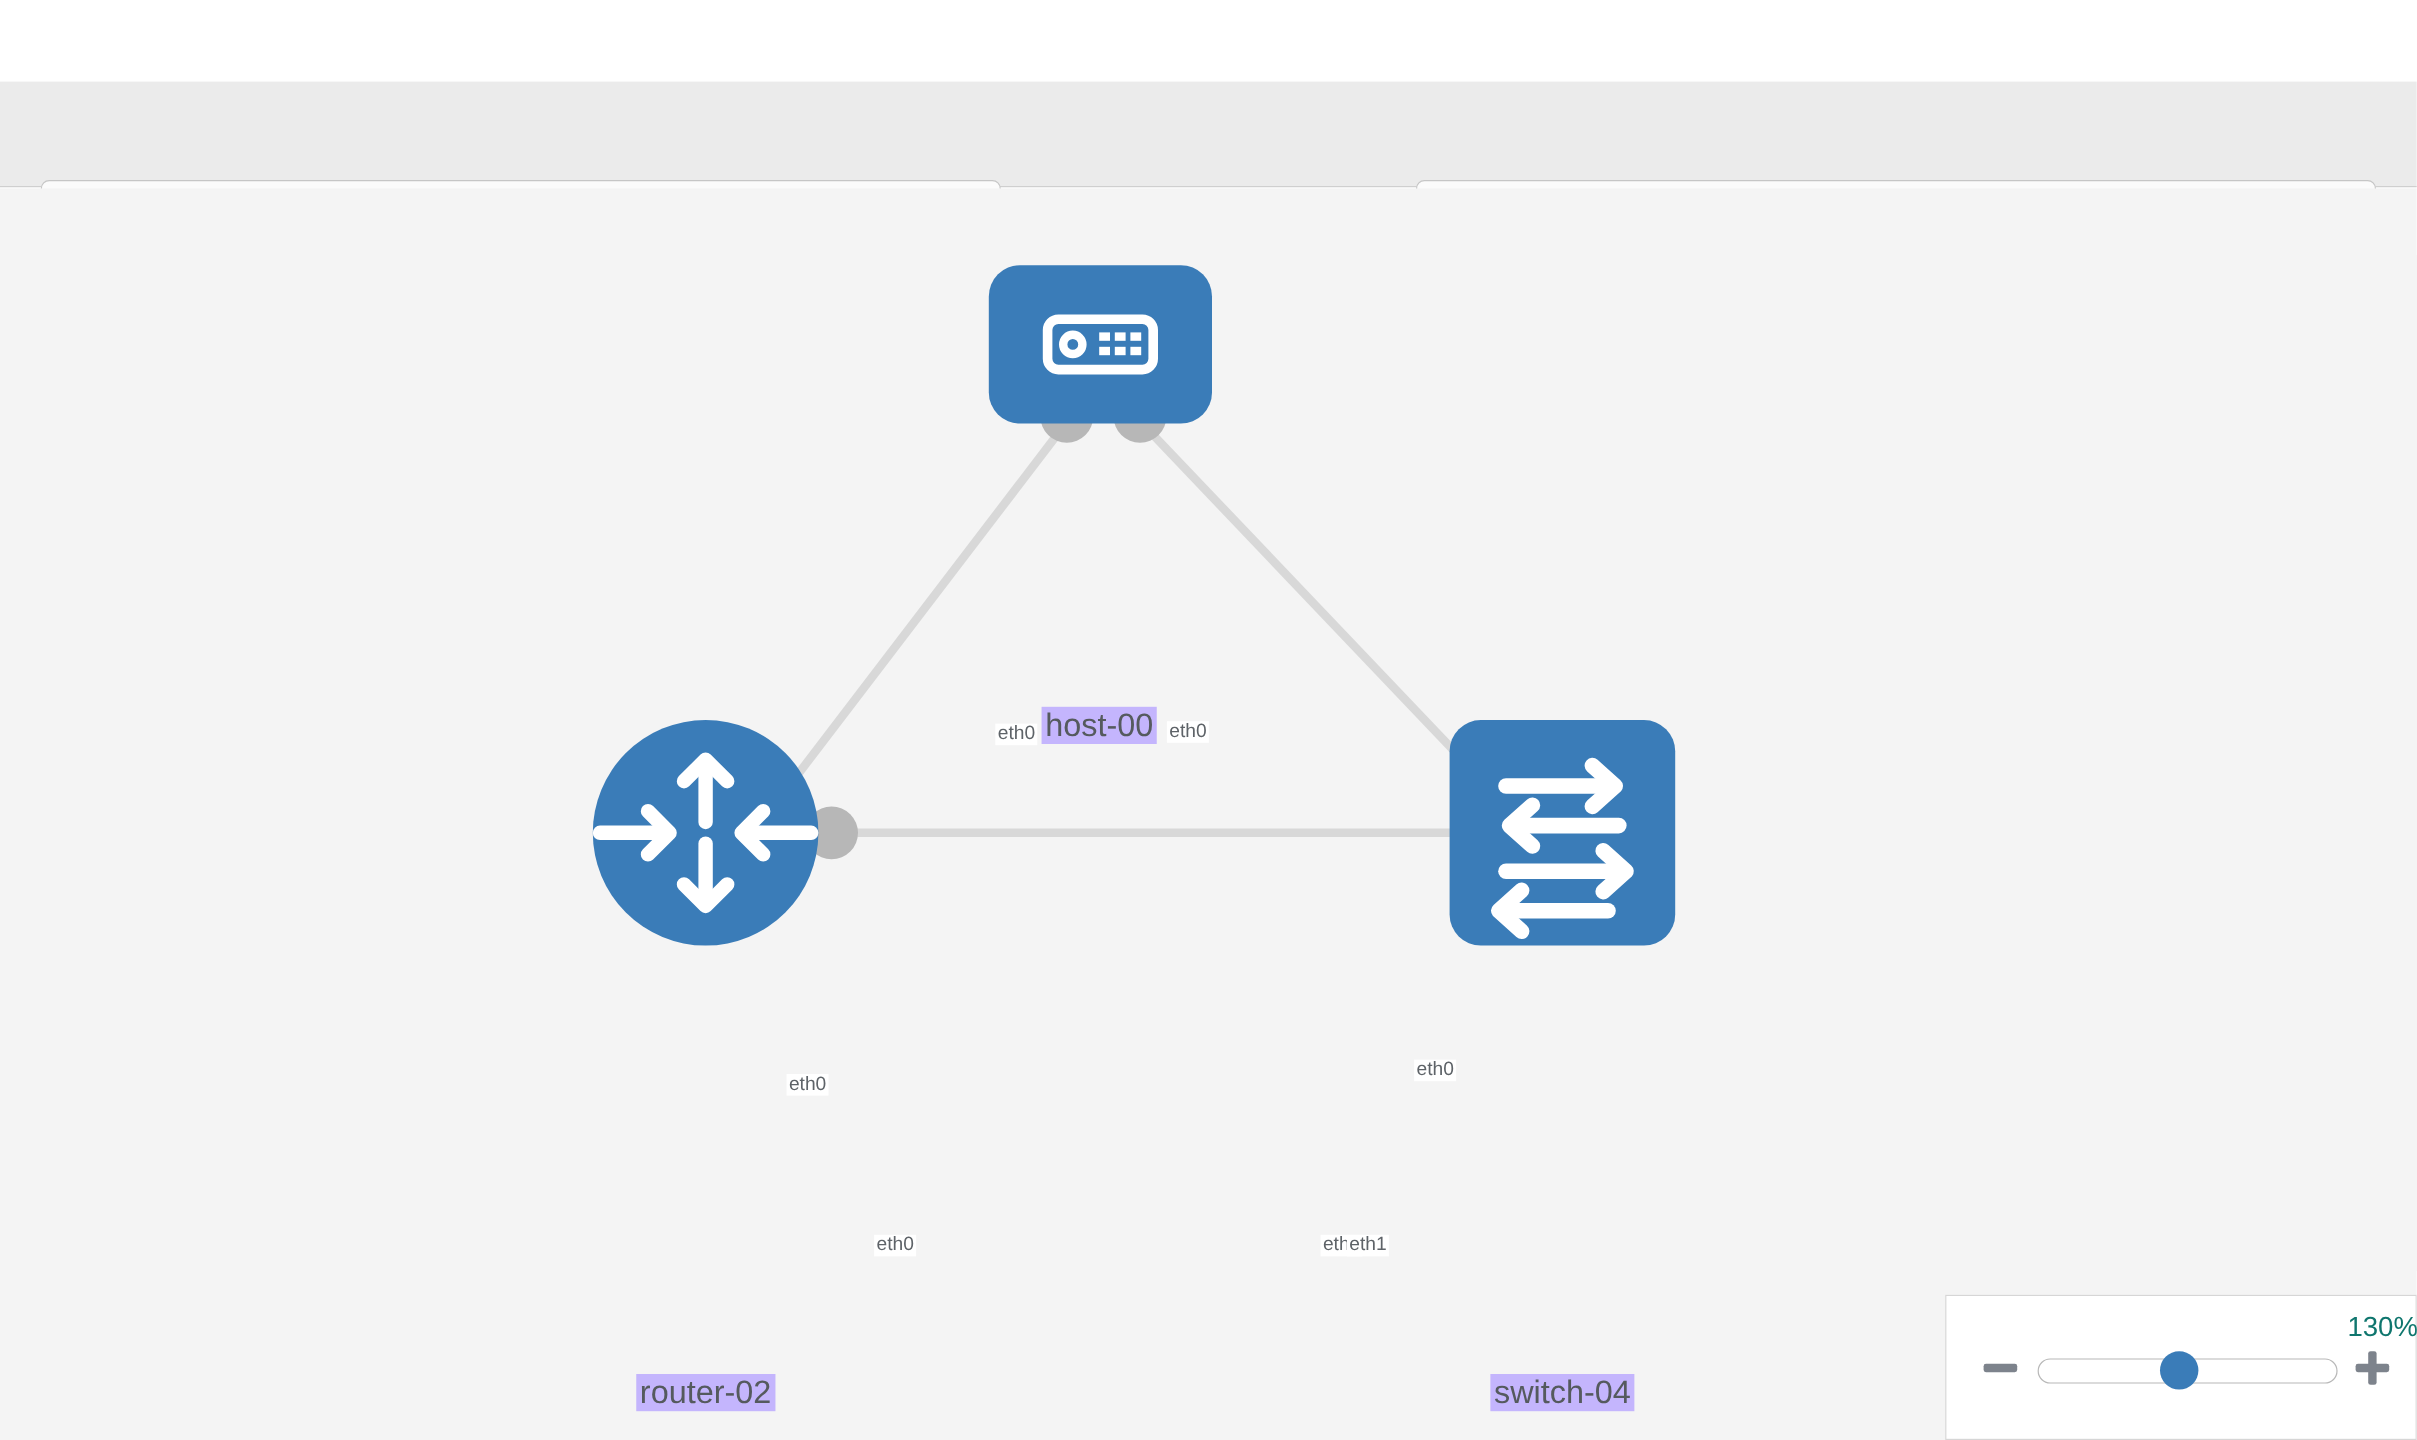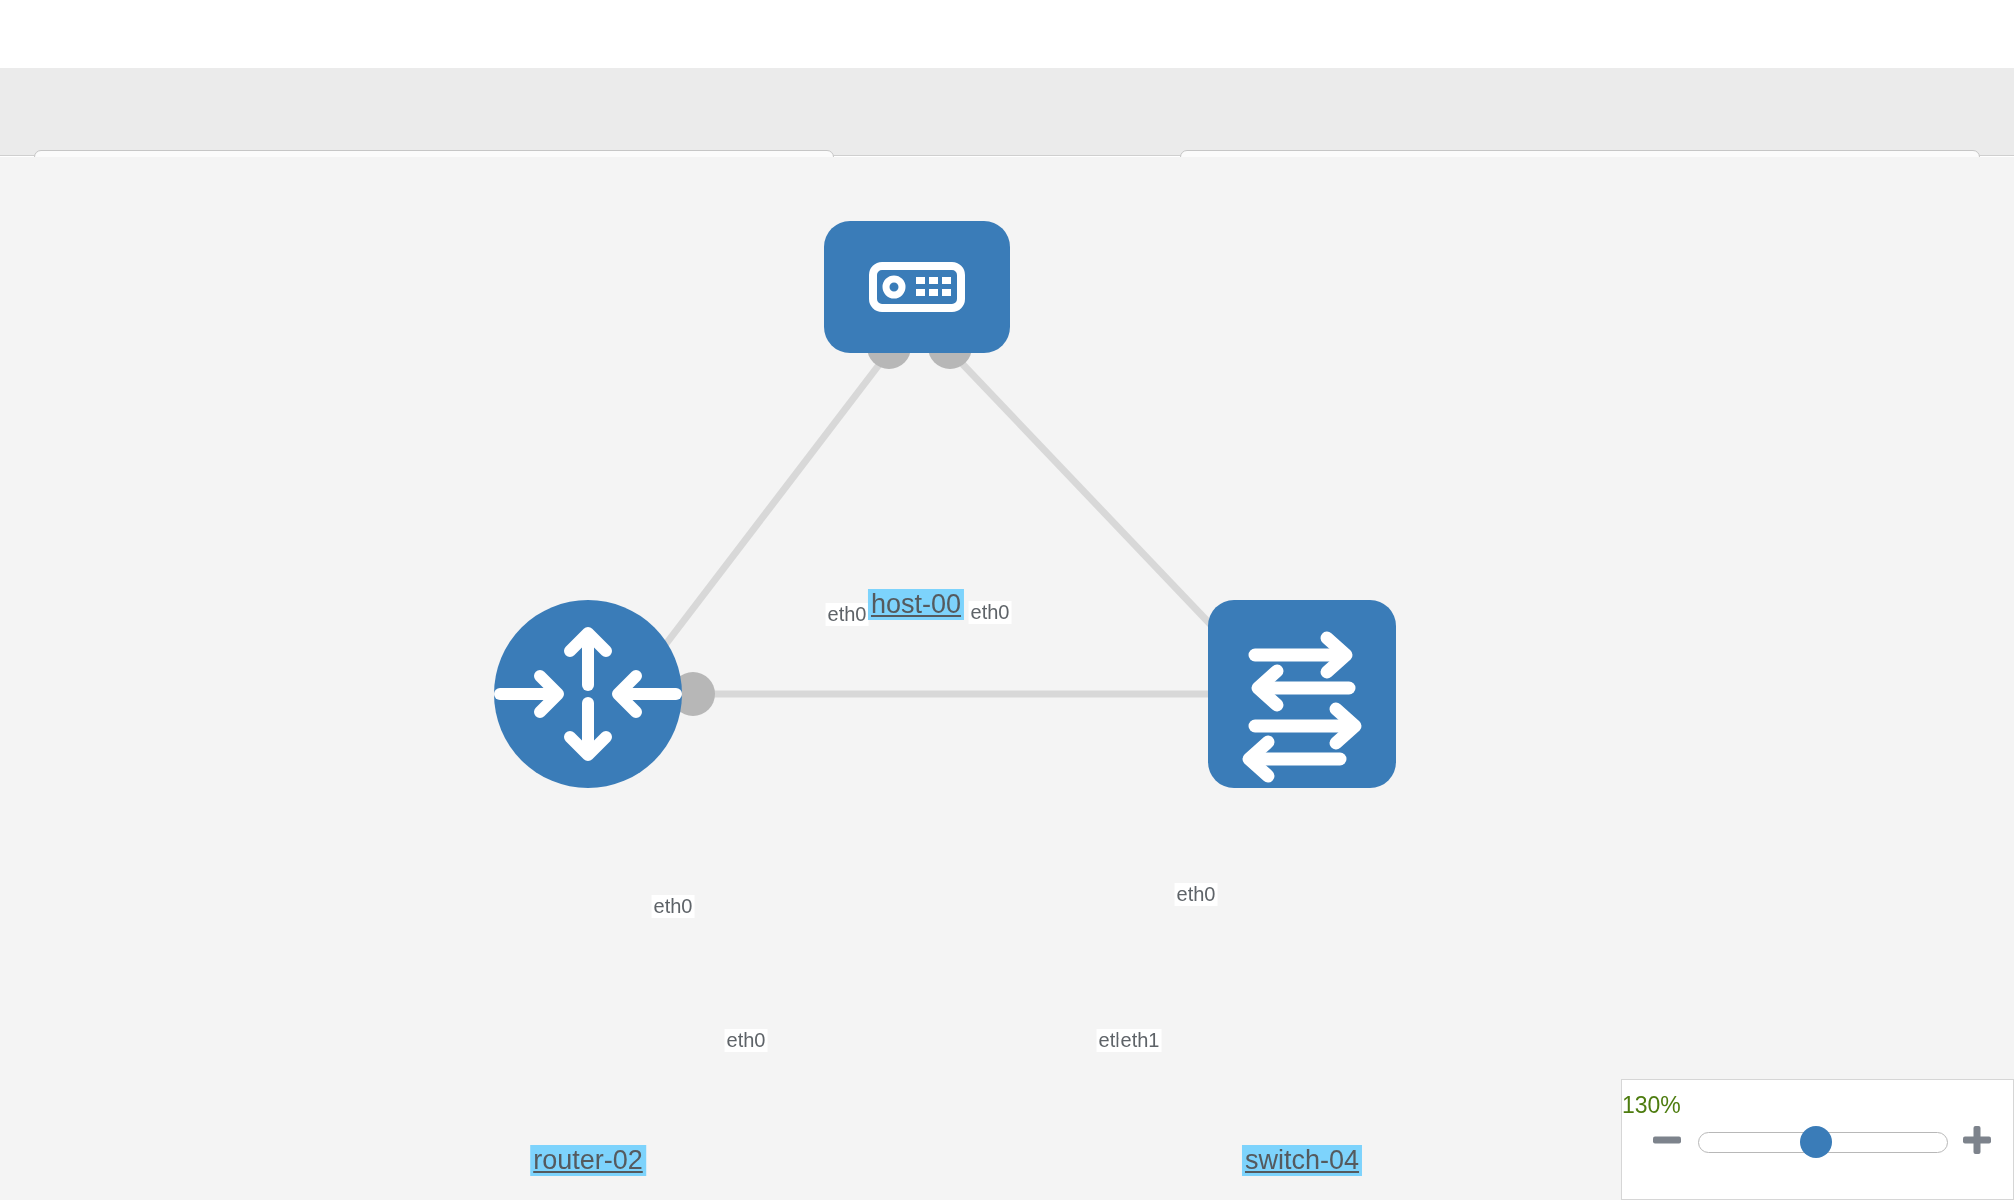--- a/index.html
+++ b/index.html
@@ -96,50 +96,49 @@
     background: #f4f4f4;
     overflow: hidden;
   }
   .topo-svg { position: absolute; left: 0; top: 0; }
 
   
   .node-label {
     position: absolute;
     font-size: 27px;
     color: #555a5e;
-    background: #7dd3fc;
+    background: #c4b5fd;
     padding: 0 3px;
     white-space: nowrap;
     transform: translateX(-50%);
-    text-decoration: underline;
   }
   .iface-label {
     position: absolute;
-    font-size: 20px;
+    font-size: 16px;
     color: #5e6368;
     background: #ffffff;
     padding: 0 2px;
     white-space: nowrap;
     transform: translateX(-50%);
   }
 
   
   .zoom-panel {
     position: absolute;
     left: 1621px; top: 1079px;
     width: 393px; height: 121px;
     background: #ffffff;
     border: 1px solid #d6d6d6;
   }
   .zoom-value {
     position: absolute;
     top: 12px; left: 0; width: 393px;
-    text-align: left;
+    text-align: right;
     font-size: 23px;
-    color: #4d7c0f;
+    color: #0f766e;
   }
   .zoom-minus, .zoom-plus {
     position: absolute;
     top: 43px;
     width: 34px; height: 34px;
     cursor: pointer;
   }
   .zoom-minus { left: 28px; }
   .zoom-plus  { left: 338px; }
   .zoom-track {

